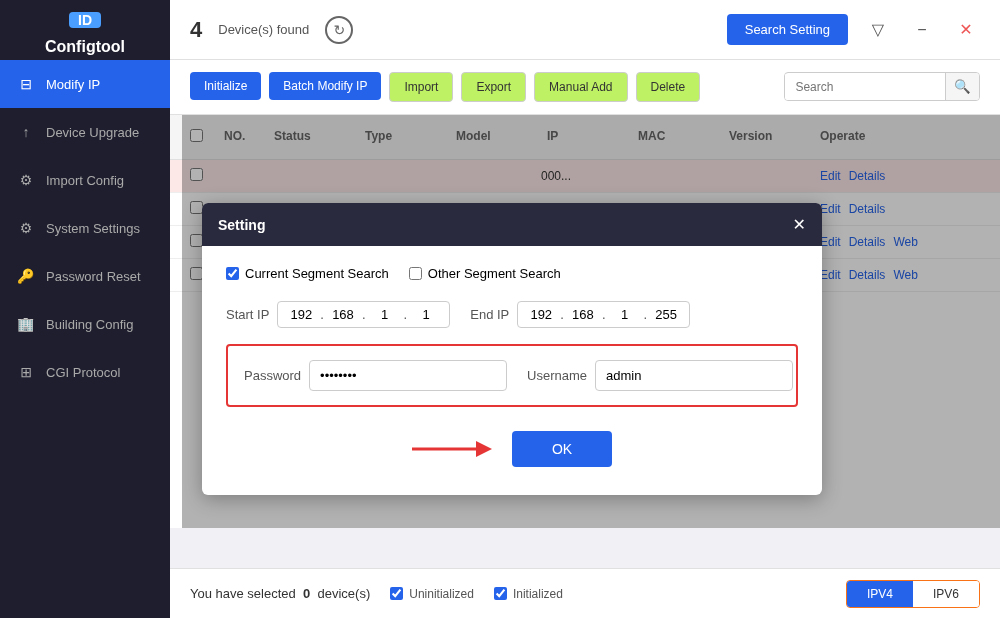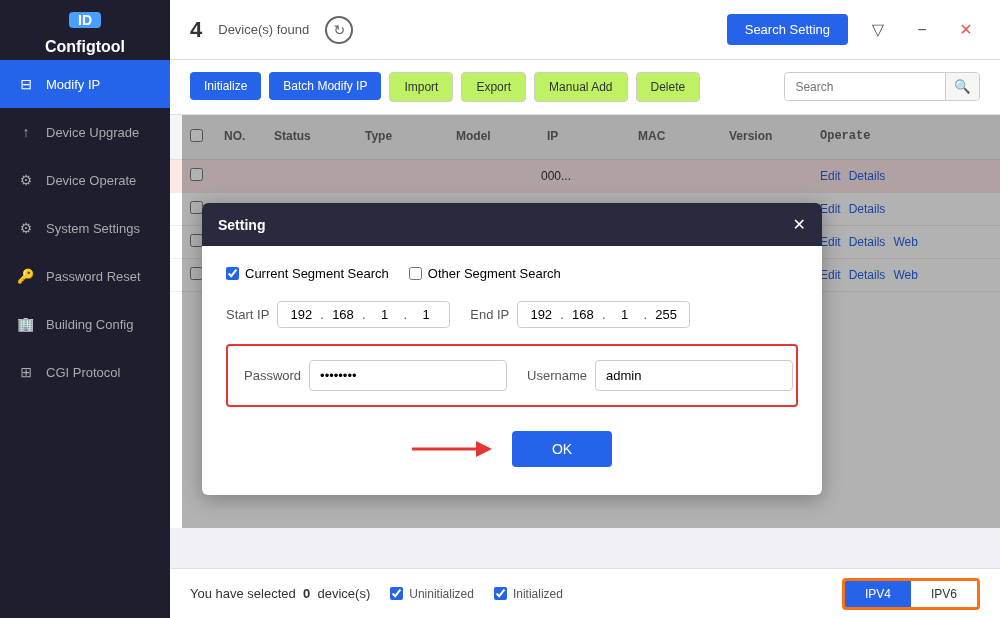--- a/index.html
+++ b/index.html
@@ -188,21 +188,21 @@
     .table-header {
       display: flex;
       background: #f5f5f5;
       border-bottom: 1px solid #e0e0e0;
       padding: 14px 20px;
       gap: 10px;
     }
     .th { color: #666; font-size: 12px; font-weight: bold; flex: 1; }
     .th-no { width: 40px; flex: none; }
     .th-check { width: 24px; flex: none; }
-    .th-operate { width: 160px; flex: none; font-family: Liberation Mono, monospace; }
+    .th-operate { width: 160px; flex: none; }
 
     .table-row {
       display: flex;
       align-items: center;
       padding: 8px 20px;
       border-bottom: 1px solid #eee;
       gap: 10px;
     }
     .table-row.selected { background: #fde8e8; }
     .td { flex: 1; font-size: 12px; color: #333; }
@@ -227,21 +227,21 @@
       display: flex;
       align-items: center;
       gap: 6px;
       font-size: 12px;
       color: #555;
     }
     .checkbox-blue { accent-color: #2563eb; }
     .ip-toggle-group {
       margin-left: auto;
       display: flex;
-      border: 3px solid #f97316;
+      border: 1px solid #f97316;
       border-radius: 4px;
       overflow: hidden;
     }
     .ip-toggle {
       padding: 6px 20px;
       cursor: pointer;
       font-size: 12px;
       border: none;
       background: white;
       color: #333;
@@ -397,21 +397,21 @@
   <div class="sidebar-item active">
     <span class="sidebar-icon">⊟</span>
     <span>Modify IP</span>
   </div>
   <div class="sidebar-item">
     <span class="sidebar-icon">↑</span>
     <span>Device Upgrade</span>
   </div>
   <div class="sidebar-item">
     <span class="sidebar-icon">⚙</span>
-    <span>Device Operate</span>
+    <span>Import Config</span>
   </div>
   <div class="sidebar-item">
     <span class="sidebar-icon">⚙</span>
     <span>System Settings</span>
   </div>
   <div class="sidebar-item">
     <span class="sidebar-icon">🔑</span>
     <span>Password Reset</span>
   </div>
   <div class="sidebar-item">

